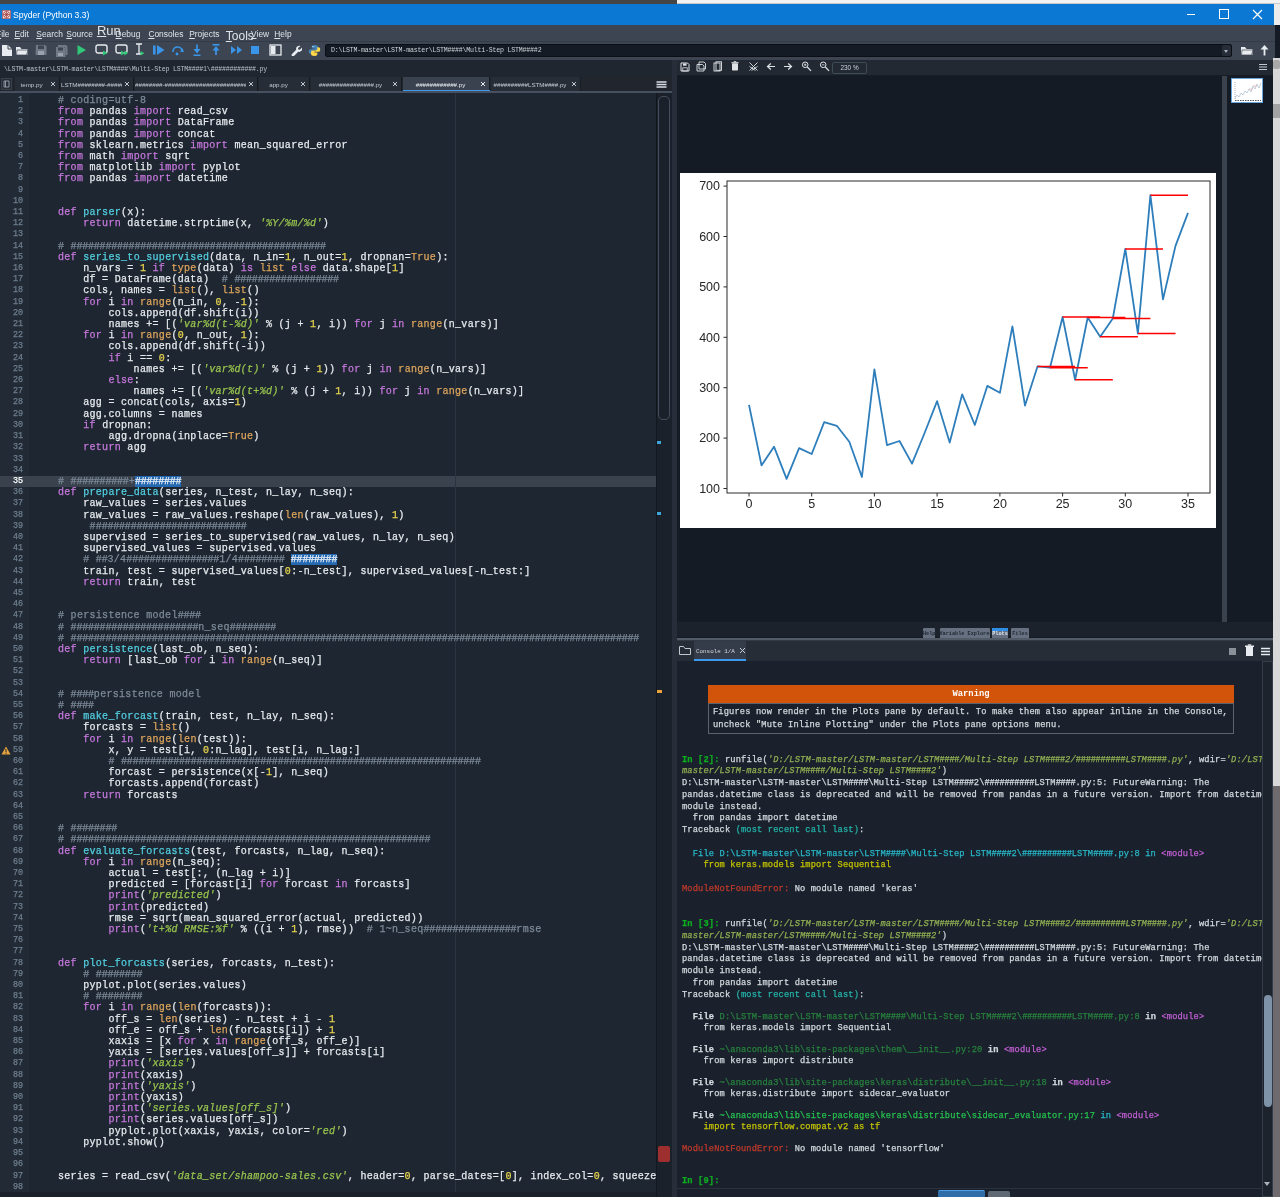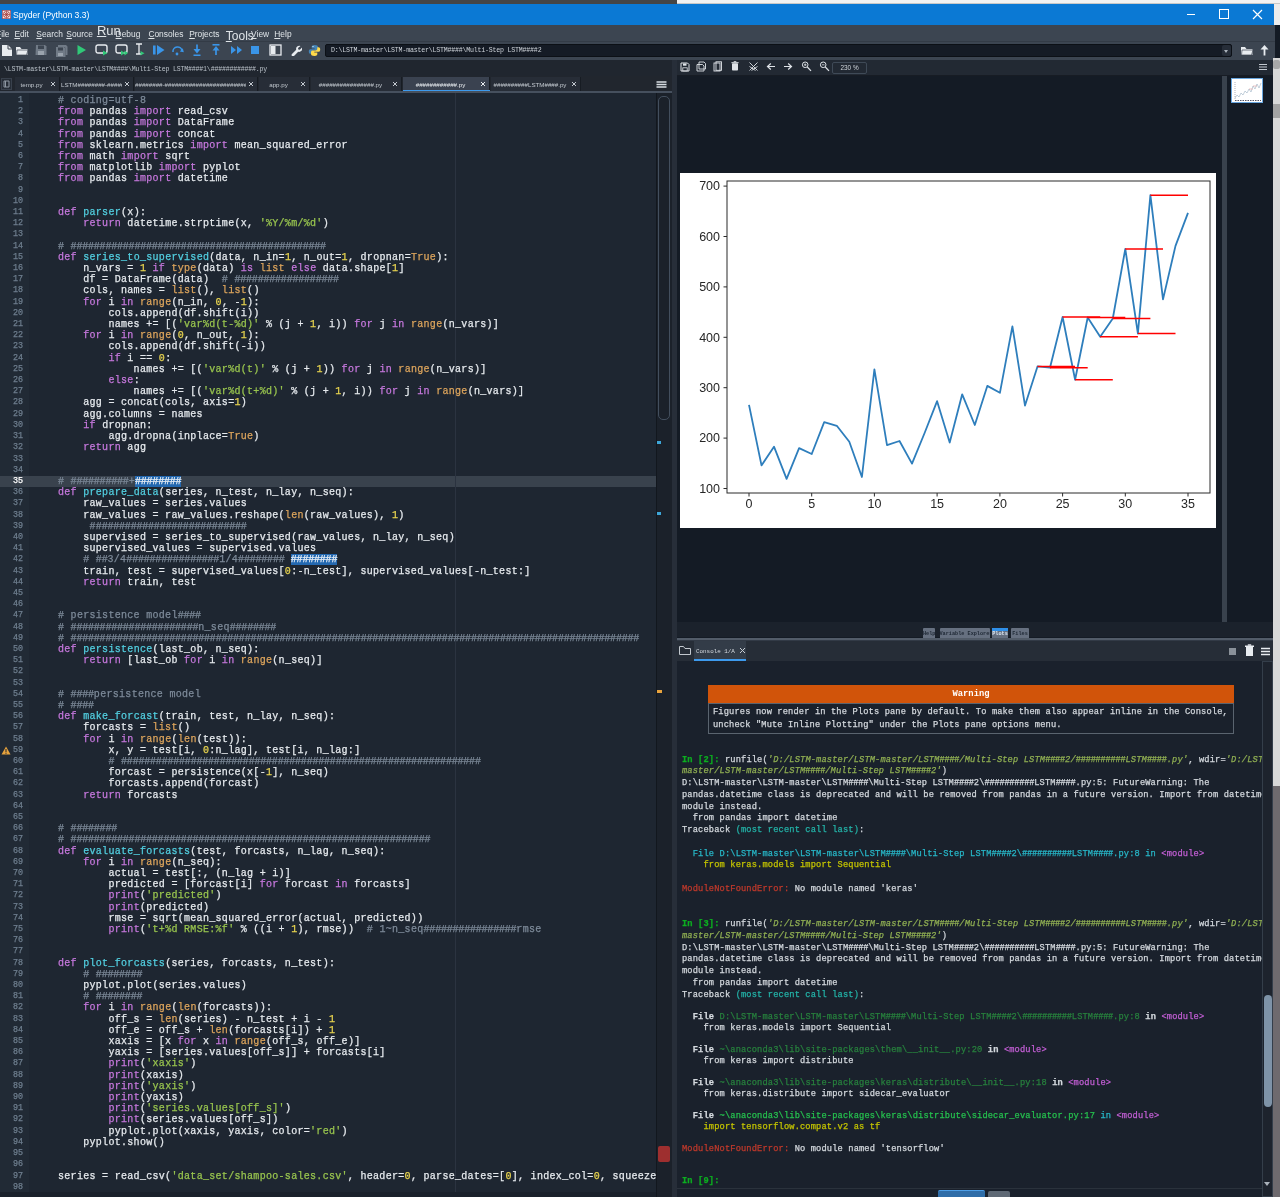--- a/index.html
+++ b/index.html
@@ -1,21 +1,21 @@
 <!DOCTYPE html>
 <html><head><meta charset="utf-8"><style>
 *{margin:0;padding:0;box-sizing:border-box}
 html,body{width:1280px;height:1197px;overflow:hidden;background:#141b25;font-family:"Liberation Sans",sans-serif}
 .abs{position:absolute}
 .mono{font-family:"Liberation Mono",monospace}
 pre{font-family:"Liberation Mono",monospace;-webkit-text-stroke:0.25px currentColor}
 i{font-style:normal}
 .k{color:#c678dd}
 .d{color:#52cfe0}
-.s{color:#98c44e;}
+.s{color:#98c44e;font-style:italic}
 .n{color:#e8d44f}
 .b{color:#dca45c}
 .c{color:#7d8a99}
 .sel{background:#2368b0;color:#f0f4f8}
 svg{display:block}
 .g{color:#0cae20;font-weight:bold}
 .cs{color:#8fae52;font-style:italic}
 .cy{color:#27b7c8}
 .tl{color:#23b3a8}
 .dg{color:#27803d}

